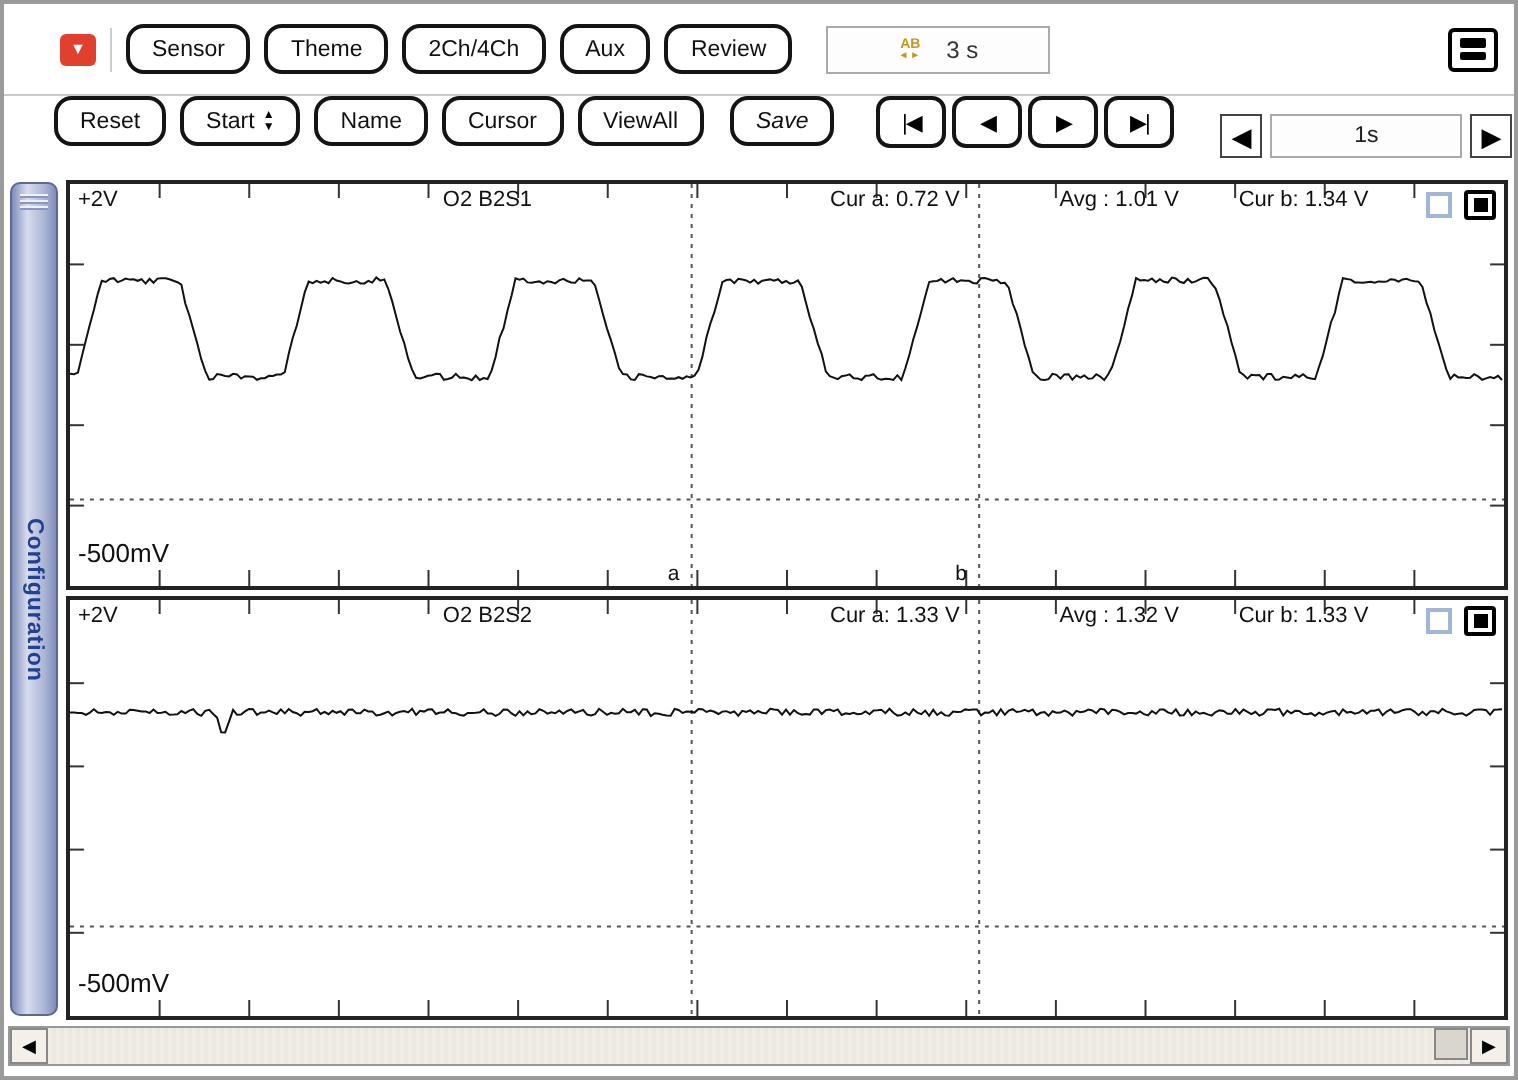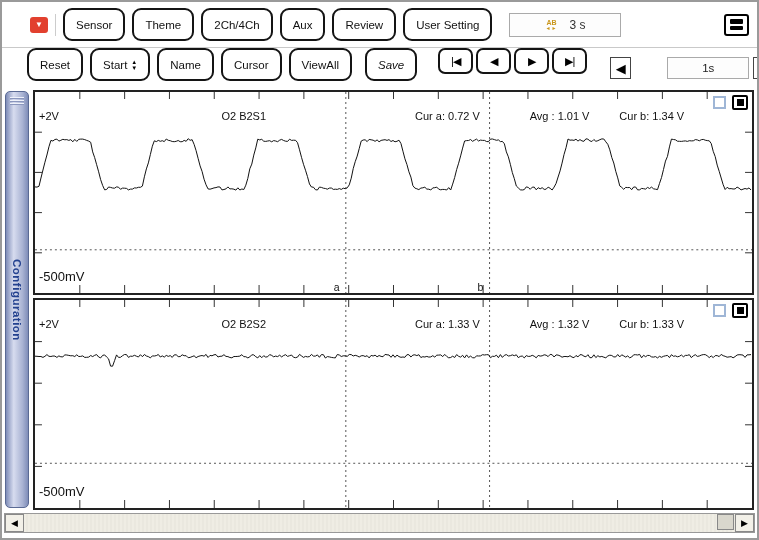--- a/index.html
+++ b/index.html
@@ -17,21 +17,21 @@
   .app-icon{
     width:18px;height:16px;border-radius:3px;background:#e2402e;
     display:flex;align-items:center;justify-content:center;
     color:#fff;font-size:8px;line-height:1;flex:0 0 auto;
   }
   .vsep{width:1px;height:22px;background:#ccc;flex:0 0 auto;}
   .title{font-size:16px;font-weight:bold;color:#1b3c7a;letter-spacing:.3px;margin-right:6px;white-space:nowrap;}
   .pill{
     border:2px solid #141414;border-radius:9px;background:#fff;
     font-family:"Liberation Sans",sans-serif;font-size:11.5px;color:#111;
-    height:33px;padding:0 11px;display:flex;align-items:center;justify-content:center;
+    height:25px;padding:0 11px;display:flex;align-items:center;justify-content:center;
     white-space:nowrap;cursor:pointer;gap:4px;
   }
   .time-display{
     margin-left:10px;width:112px;height:24px;border:1px solid #aaa;background:#fdfdfd;
     display:flex;align-items:center;justify-content:center;gap:12px;font-size:12px;color:#333;
   }
   .ab-icon{display:flex;flex-direction:column;align-items:center;line-height:1;}
   .ab-icon .abt{font-size:7px;font-weight:bold;color:#c9961c;letter-spacing:0;}
   .ab-icon .abb{font-size:5px;color:#c9961c;letter-spacing:1px;}
   .menu-btn{
@@ -48,43 +48,43 @@
     width:35px;height:26px;border:2px solid #141414;border-radius:7px;background:#fff;
     display:flex;align-items:center;justify-content:center;font-size:11px;color:#000;cursor:pointer;
     letter-spacing:-1px;
   }
   .pager{display:flex;align-items:center;margin-left:16px;gap:4px;}
   .pgbtn{
     width:21px;height:22px;border:1.5px solid #444;background:#fff;
     display:flex;align-items:center;justify-content:center;font-size:13px;color:#000;cursor:pointer;
   }
   .pgfield{
-    width:82px;height:22px;border:1px solid #aaa;background:#fdfdfd;
-    display:flex;align-items:center;justify-content:center;font-size:11.5px;color:#222;margin-left:32px;
+    width:96px;height:22px;border:1px solid #aaa;background:#fdfdfd;
+    display:flex;align-items:center;justify-content:center;font-size:11.5px;color:#222;
   }
   
   .config-tab{
     position:absolute;left:3px;top:89px;width:24px;height:417px;
     border:1px solid #5a6a94;border-radius:5px;cursor:pointer;
     background:linear-gradient(90deg,#7f8db8 0%,#d7dcef 35%,#a9b3d3 75%,#7f8db8 100%);
     display:flex;align-items:center;justify-content:center;
   }
   .config-grip{
     position:absolute;top:5px;left:4px;right:4px;height:9px;
     background:repeating-linear-gradient(180deg,#eef1fa 0 1px,#8a96bd 1px 2px,rgba(0,0,0,0) 2px 3px);
   }
   .vtext{
     writing-mode:vertical-rl;font-size:11.5px;font-weight:bold;color:#23418f;letter-spacing:.5px;white-space:nowrap;
   }
   
   .panel{
     position:absolute;left:31px;right:3px;border:2px solid #222;background:#fff;
   }
   .panel svg{position:absolute;left:0;top:0;width:100%;height:100%;display:block;}
-  .p-lbl{position:absolute;top:18px;font-size:11px;color:#111;white-space:nowrap;z-index:2;}
+  .p-lbl{position:absolute;top:2px;font-size:11px;color:#111;white-space:nowrap;z-index:2;}
   .tl{left:4px;}
   .ch{left:26%;}
   .cura{left:53%;}
   .avg{left:69%;}
   .curb{left:81.5%;}
   .cbx{
     position:absolute;top:4px;left:94.6%;width:13px;height:13px;z-index:2;
     border:2px solid #9fb6d6;background:#fff;cursor:pointer;
   }
   .ind{
@@ -117,21 +117,20 @@
   <div class="row1">
     <div class="app-icon">
       <span>▼</span>
     </div>
     <div class="vsep"></div>
     <button class="pill">Sensor</button>
     <button class="pill">Theme</button>
     <button class="pill">2Ch/4Ch</button>
     <button class="pill">Aux</button>
     <button class="pill">Review</button>
-    <button class="pill">User Setting</button>
     <div class="time-display">
       <span class="ab-icon">
         <span class="abt">AB</span>
         <span class="abb">◄►</span>
       </span>
       <span>3 s</span>
     </div>
     <div class="menu-btn">
       <span class="bar"></span>
       <span class="bar"></span>

